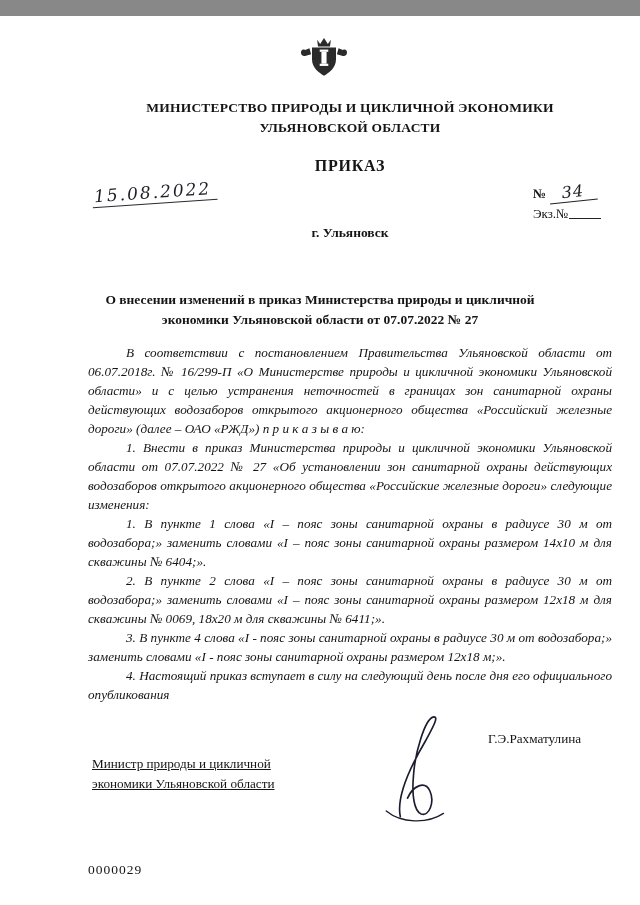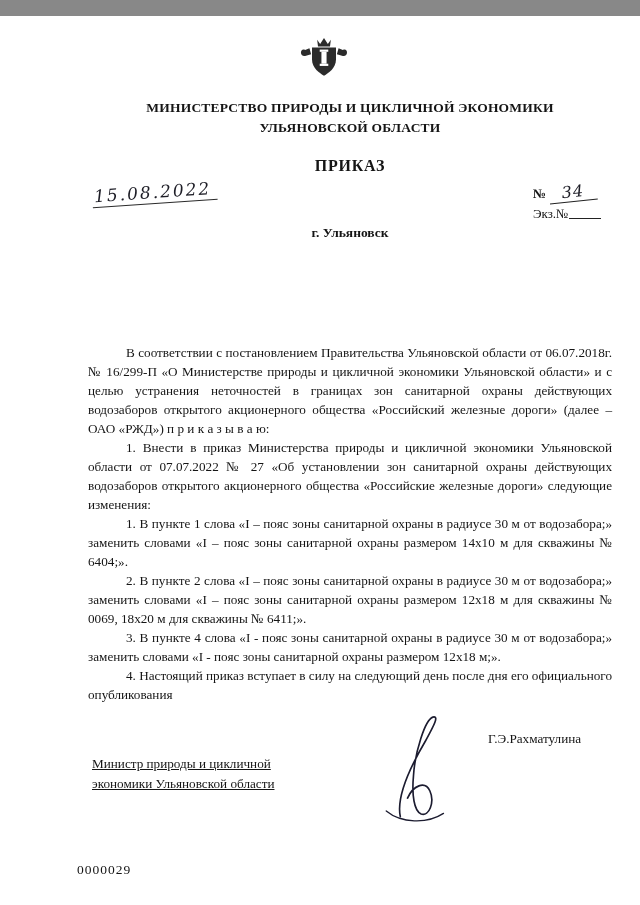--- a/index.html
+++ b/index.html
@@ -51,32 +51,32 @@
     text-align:center;font-weight:bold;font-size:13.5px;
   }
   .title{
     position:absolute;top:274px;left:95px;width:450px;
     text-align:center;font-weight:bold;font-size:13.5px;line-height:1.45;
   }
   .body-text{
     position:absolute;top:327px;left:88px;width:524px;
     font-size:13.2px;line-height:1.44;text-align:justify;
   }
-  .body-text p{margin:0;text-indent:38px;}
+  .body-text p{margin:0;text-indent:38px;font-style:italic;}
   .sig-position{
     position:absolute;top:738px;left:92px;width:230px;
     font-size:13.2px;line-height:1.5;text-decoration:underline;
   }
   .sig-name{
     position:absolute;top:715px;left:488px;width:140px;
     font-size:13.2px;
   }
   .sig-scrawl{position:absolute;top:692px;left:372px;transform:rotate(8deg);}
   .footer-code{
-    position:absolute;top:846px;left:77px;
+    position:absolute;top:846px;left:88px;
     font-size:13.5px;letter-spacing:1px;
   }
   .bottom-bar{
     position:absolute;bottom:0;left:62px;right:0;height:11px;
     background:#060606;
   }
 </style>
 </head>
 <body>
 
@@ -109,20 +109,21 @@
       <span class="num-value hand">34</span>
     </div>
     <div class="copy-line">
       <span>Экз.№</span>
       <span class="copy-blank"></span>
     </div>
   </div>
 
   <div class="city">г. Ульяновск</div>
 
+  <div class="title">О внесении изменений в приказ Министерства природы и цикличной экономики Ульяновской области от 07.07.2022 № 27</div>
 
   <div class="body-text">
     <p>В соответствии с постановлением Правительства Ульяновской области от 06.07.2018г. № 16/299-П «О Министерстве природы и цикличной экономики Ульяновской области» и с целью устранения неточностей в границах зон санитарной охраны действующих водозаборов открытого акционерного общества «Российский железные дороги» (далее – ОАО «РЖД») п р и к а з ы в а ю:</p>
     <p>1. Внести в приказ Министерства природы и цикличной экономики Ульяновской области от 07.07.2022 № 27 «Об установлении зон санитарной охраны действующих водозаборов открытого акционерного общества «Российские железные дороги»  следующие изменения:</p>
     <p>1. В пункте 1 слова «I – пояс зоны санитарной охраны в радиусе 30 м от водозабора;» заменить словами «I – пояс зоны санитарной охраны размером 14х10 м для скважины № 6404;».</p>
     <p>2. В пункте 2 слова «I – пояс зоны санитарной охраны в радиусе 30 м от водозабора;» заменить словами «I – пояс зоны санитарной охраны размером 12х18 м для скважины № 0069, 18х20 м для скважины № 6411;».</p>
     <p>3. В пункте 4 слова «I - пояс зоны санитарной охраны в радиусе 30 м от водозабора;» заменить словами «I - пояс зоны санитарной охраны размером 12х18 м;».</p>
     <p>4. Настоящий приказ вступает в силу на следующий день после дня его официального опубликования</p>
   </div>
 

